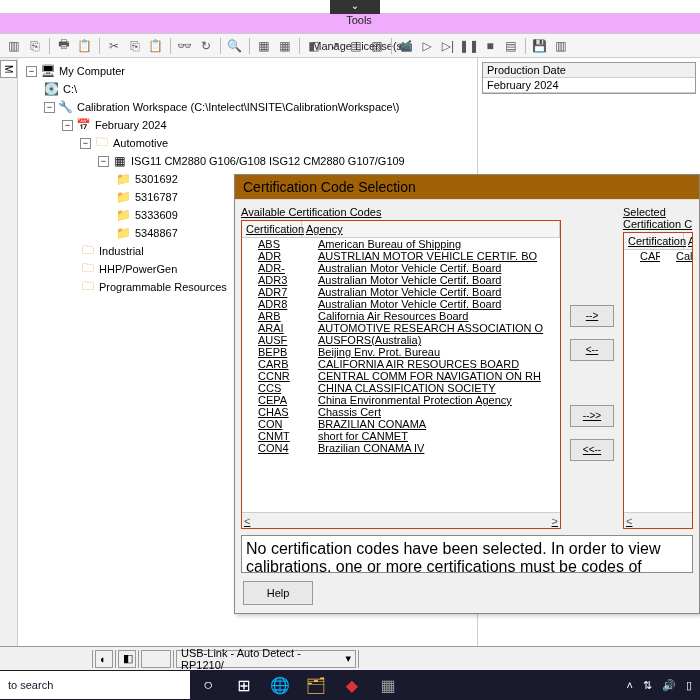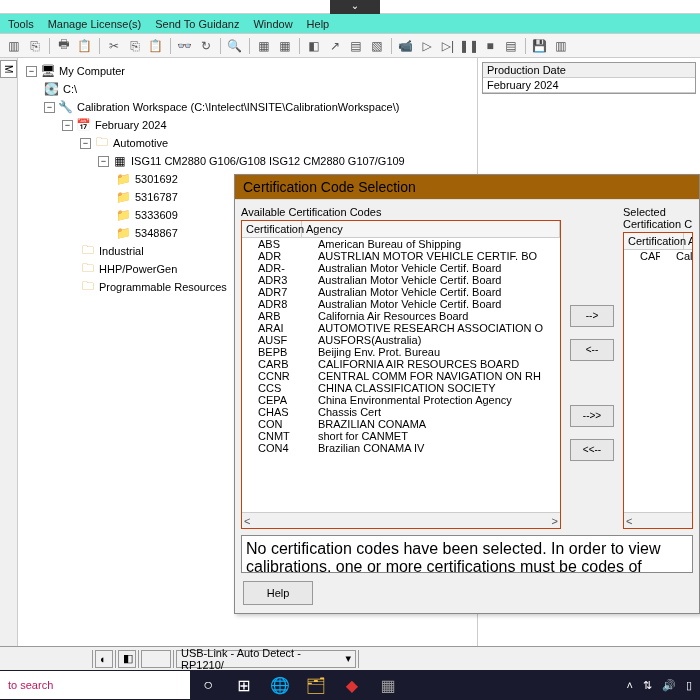--- a/index.html
+++ b/index.html
@@ -1,60 +1,60 @@
 <!DOCTYPE html>
 <html><head>
 <meta charset="utf-8">
 <style>
 * { box-sizing: border-box; margin: 0; padding: 0; font-family: "Segoe UI", Tahoma, sans-serif; font-size: 11px; }
 body { background: #fff; width: 700px; height: 700px; overflow: hidden; position: relative; }
 .title-area { height: 14px; background: #fff; border-bottom: 1px solid #ccc; position: relative; }
 .title-chevron { position: absolute; left: 330px; top: 0; width: 50px; height: 14px; background: #333; color: #fff; text-align: center; line-height: 12px; font-size: 10px; }
-.menu-bar { height: 20px; background: #5eead4; border-bottom: 1px solid #ccc; display: flex; align-items: center; padding-left: 8px; gap: 14px; }
+.menu-bar { height: 20px; background: #f0abfc; border-bottom: 1px solid #ccc; display: flex; align-items: center; padding-left: 18px; gap: 14px; flex-direction: column; }
 .menu-item { color: #222; cursor: default; }
 .tool-bar { height: 24px; background: #f5f5f5; border-bottom: 1px solid #ccc; display: flex; align-items: center; padding-left: 4px; gap: 1px; }
 .tb-btn { width: 20px; height: 20px; display: flex; align-items: center; justify-content: center; color: #555; font-size: 12px; }
 .tb-sep { width: 1px; height: 16px; background: #bbb; margin: 0 3px; }
 .main { display: flex; height: 594px; }
 .nav-strip { width: 18px; background: #f0f0f0; border-right: 1px solid #ccc; }
 .nav-tab { writing-mode: vertical-lr; font-size: 10px; padding: 4px 2px; background: #fff; border: 1px solid #999; margin: 2px 0; text-align: center; }
 .tree-pane { width: 460px; background: #fff; border-right: 1px solid #ccc; padding: 4px; overflow: hidden; position: relative; }
 .tree-row { display: flex; align-items: center; height: 18px; white-space: nowrap; }
 .tree-exp { width: 11px; height: 11px; border: 1px solid #888; display: inline-flex; align-items: center; justify-content: center; font-size: 9px; line-height: 1; margin-right: 3px; background: #fff; }
 .tree-ico { width: 16px; height: 14px; margin-right: 3px; display: inline-flex; align-items: center; justify-content: center; font-size: 12px; }
 .ind-0 { padding-left: 4px; } .ind-1 { padding-left: 22px; } .ind-2 { padding-left: 40px; }
 .ind-3 { padding-left: 58px; } .ind-4 { padding-left: 76px; } .ind-5 { padding-left: 94px; }
 .right-pane { flex: 1; background: #fff; padding: 4px; overflow: hidden; position: relative; }
 .prod-date { border: 1px solid #999; background: #fff; }
 .prod-head { background: #f0f0f0; border-bottom: 1px solid #ccc; padding: 1px 4px; font-size: 11px; }
 .prod-val { padding: 1px 4px; border-bottom: 1px solid #ccc; }
 .dialog { position: absolute; left: 234px; top: 174px; width: 466px; height: 440px; background: #f0f0f0; border: 1px solid #888; box-shadow: 2px 2px 4px rgba(0,0,0,0.2); z-index: 50; display: flex; flex-direction: column; }
 .dlg-title { background: #a16207; padding: 4px 8px; font-size: 14px; border-bottom: 1px solid #ddd; }
-.dlg-body { display: flex; flex: 1; padding: 6px; gap: 6px; overflow: hidden; }
+.dlg-body { display: flex; flex: 1; padding: 6px; gap: 6px; overflow: hidden; text-decoration: underline; }
 .dlg-left { width: 320px; display: flex; flex-direction: column; }
 .dlg-label { font-size: 11px; margin-bottom: 2px; }
 .list-box { border: 1px solid #c2410c; background: #fff; flex: 1; overflow: hidden; display: flex; flex-direction: column; }
 .list-head { display: flex; border-bottom: 1px solid #ccc; background: #f5f5f5; }
 .list-head > div { padding: 2px 4px; border-right: 1px solid #ccc; font-size: 11px; }
 .col-cert { width: 60px; } .col-agency { flex: 1; }
 .list-body { flex: 1; overflow-y: auto; overflow-x: hidden; }
 .list-row { display: flex; font-size: 11px; }
 .list-row > div { padding: 0 16px; white-space: nowrap; overflow: hidden; }
 .list-scroll-x { height: 16px; background: #f0f0f0; border-top: 1px solid #ccc; display: flex; justify-content: space-between; font-size: 9px; color: #555; padding: 0 2px; align-items: center; }
 .dlg-mid { width: 50px; display: flex; flex-direction: column; justify-content: center; gap: 12px; align-items: center; padding-top: 30px; }
 .mv-btn { width: 44px; height: 22px; background: #e8e8e8; border: 1px solid #999; font-size: 10px; display: flex; align-items: center; justify-content: center; }
 .dlg-right { flex: 1; display: flex; flex-direction: column; overflow: hidden; }
 .dlg-msg { margin: 0 6px; border: 1px solid #888; background: #fff; padding: 4px; font-size: 16px; height: 38px; overflow: hidden; }
 .dlg-btns { padding: 8px; }
 .hlp-btn { width: 70px; height: 24px; background: #e8e8e8; border: 1px solid #999; }
 .status-bar { position: absolute; left: 0; bottom: 30px; width: 700px; height: 24px; background: #f0f0f0; border-top: 1px solid #999; display: flex; align-items: center; }
 .status-sep { width: 1px; height: 18px; background: #999; margin: 0 2px; }
 .status-seg { height: 18px; border: 1px solid #999; display: flex; align-items: center; padding: 0 4px; font-size: 11px; }
 .taskbar { position: absolute; left: 0; bottom: 0; width: 700px; height: 30px; background: #1a1a2e; display: flex; align-items: center; }
-.tb-search { width: 190px; height: 28px; background: #fff; display: flex; align-items: center; padding-left: 8px; color: #be185d; font-size: 12px; gap: 8px; }
+.tb-search { width: 190px; height: 28px; background: #fff; display: flex; align-items: center; padding-left: 8px; color: #0f172a; font-size: 12px; gap: 8px; }
 .tb-icons { display: flex; align-items: center; height: 30px; }
 .tb-app { width: 36px; height: 30px; display: flex; align-items: center; justify-content: center; font-size: 16px; }
 .tb-tray { margin-left: auto; display: flex; align-items: center; gap: 10px; padding-right: 8px; color: #fff; font-size: 11px; }
 .folder-ico { color: #d9a23b; }
 </style>
 </head>
 <body>
 
 <div class="title-area">
   <div class="title-chevron">⌄</div>

